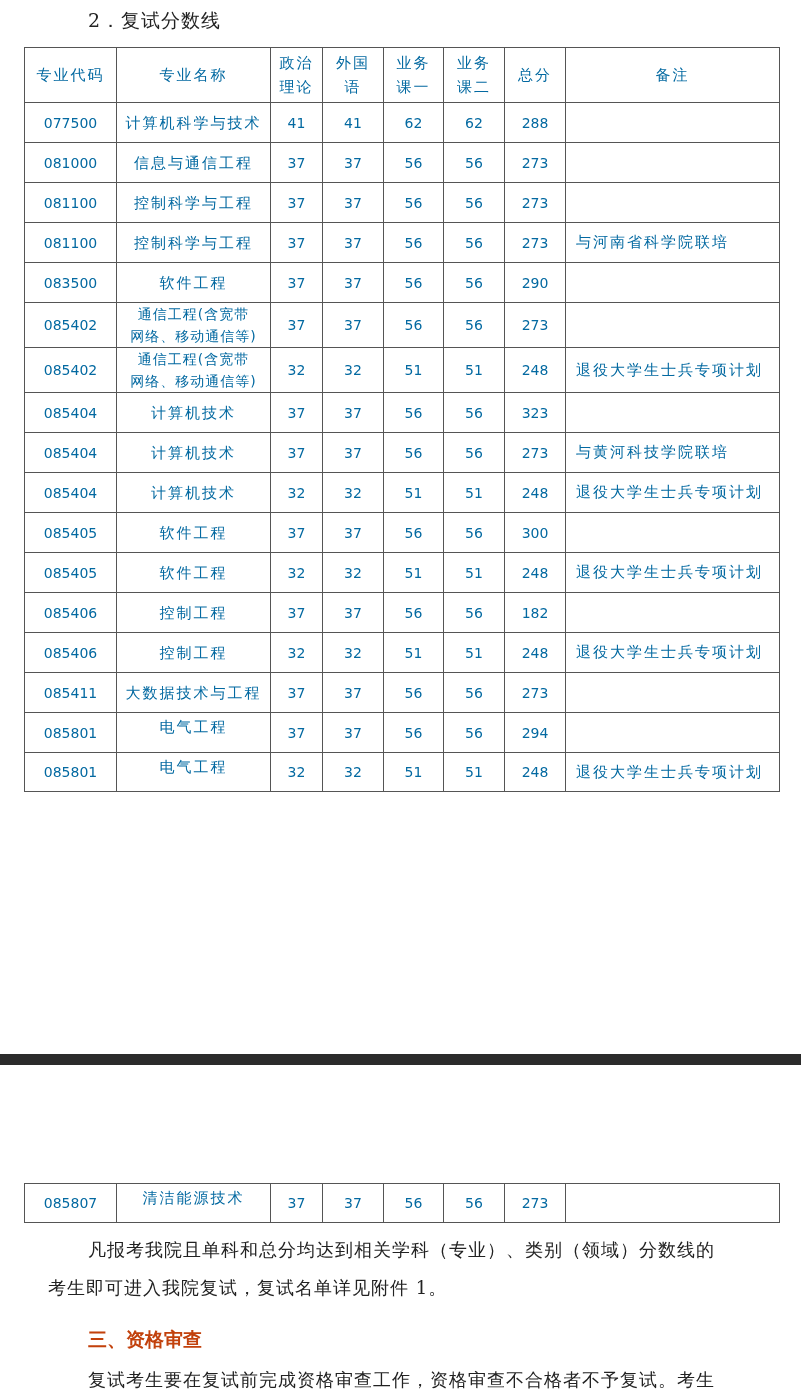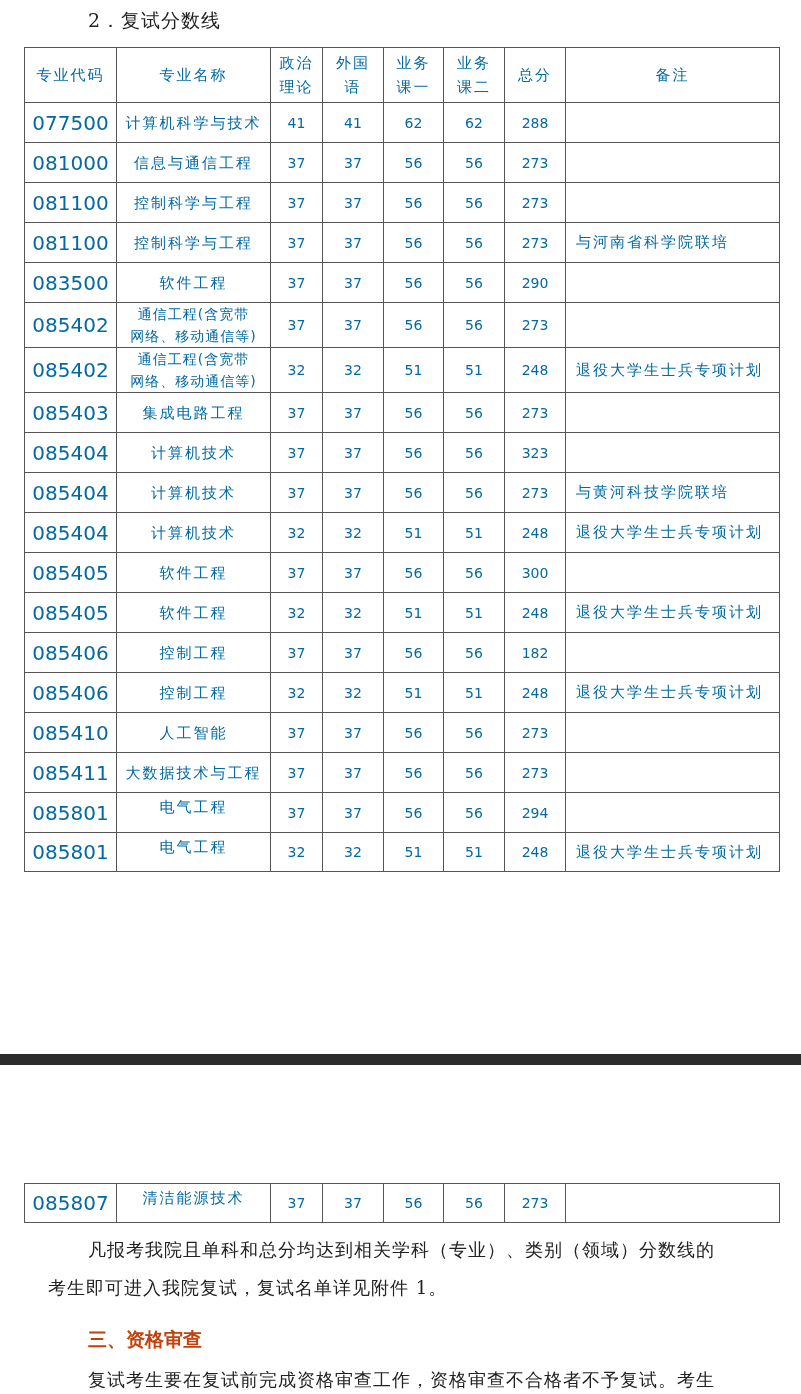--- a/index.html
+++ b/index.html
@@ -1,21 +1,21 @@
 <!DOCTYPE html>
 <html><head>
   <meta charset="utf-8">
   <style>
     html, body { margin:0; padding:0; background:#ffffff; }
     body { width:801px; height:1394px; position:relative; overflow:hidden; font-family:"DejaVu Sans", sans-serif; color:#222; }
     .heading2 { position:absolute; left:88px; top:8px; font-family:"DejaVu Serif", serif; font-size:19px; color:#222; letter-spacing:1px; }
     table.scores { position:absolute; left:24px; border-collapse:collapse; table-layout:fixed; font-size:15px; color:#0369a1; }
     table.scores td, table.scores th { border:1px solid #555; text-align:center; vertical-align:middle; padding:0; font-weight:normal; }
     table.scores th { font-size:15px; line-height:24px; letter-spacing:2px; }
-    .code { font-family:"DejaVu Sans", sans-serif; font-size:20px; }
+    .code { font-family:"DejaVu Sans", sans-serif; font-size:14px; }
     .name { letter-spacing:2px; font-size:15px; line-height:22px; }
     .name.top { vertical-align:top; padding-top:3px; }
     .num { font-size:14px; }
     .remark { text-align:left !important; padding-left:10px !important; letter-spacing:2px; font-size:15px; }
     .page-divider { position:absolute; left:0; top:1054px; width:801px; height:11px; background:#2b2b2b; }
     .para { position:absolute; font-family:"DejaVu Serif", serif; font-size:18px; color:#222; letter-spacing:1px; white-space:nowrap; }
     .section-title { position:absolute; left:88px; top:1327px; font-family:"DejaVu Sans", sans-serif; font-weight:bold; font-size:19px; color:#c2410c; }
   </style>
 </head>
 <body>
@@ -110,30 +110,20 @@
         <td class="code">085402</td>
         <td class="name" style="font-size: 14px; letter-spacing: 1px;"><span>通信工程(含宽带</span><br><span>网络、移动通信等)</span></td>
         <td class="num">32</td>
         <td class="num">32</td>
         <td class="num">51</td>
         <td class="num">51</td>
         <td class="num">248</td>
         <td class="remark">退役大学生士兵专项计划</td>
       </tr>
       <tr style="height: 40px;">
-        <td class="code">085403</td>
-        <td class="name">集成电路工程</td>
-        <td class="num">37</td>
-        <td class="num">37</td>
-        <td class="num">56</td>
-        <td class="num">56</td>
-        <td class="num">273</td>
-        <td class="remark"></td>
-      </tr>
-      <tr style="height: 40px;">
         <td class="code">085404</td>
         <td class="name">计算机技术</td>
         <td class="num">37</td>
         <td class="num">37</td>
         <td class="num">56</td>
         <td class="num">56</td>
         <td class="num">323</td>
         <td class="remark"></td>
       </tr>
       <tr style="height: 40px;">
@@ -188,30 +178,20 @@
       </tr>
       <tr style="height: 40px;">
         <td class="code">085406</td>
         <td class="name">控制工程</td>
         <td class="num">32</td>
         <td class="num">32</td>
         <td class="num">51</td>
         <td class="num">51</td>
         <td class="num">248</td>
         <td class="remark">退役大学生士兵专项计划</td>
-      </tr>
-      <tr style="height: 40px;">
-        <td class="code">085410</td>
-        <td class="name">人工智能</td>
-        <td class="num">37</td>
-        <td class="num">37</td>
-        <td class="num">56</td>
-        <td class="num">56</td>
-        <td class="num">273</td>
-        <td class="remark"></td>
       </tr>
       <tr style="height: 40px;">
         <td class="code">085411</td>
         <td class="name">大数据技术与工程</td>
         <td class="num">37</td>
         <td class="num">37</td>
         <td class="num">56</td>
         <td class="num">56</td>
         <td class="num">273</td>
         <td class="remark"></td>

